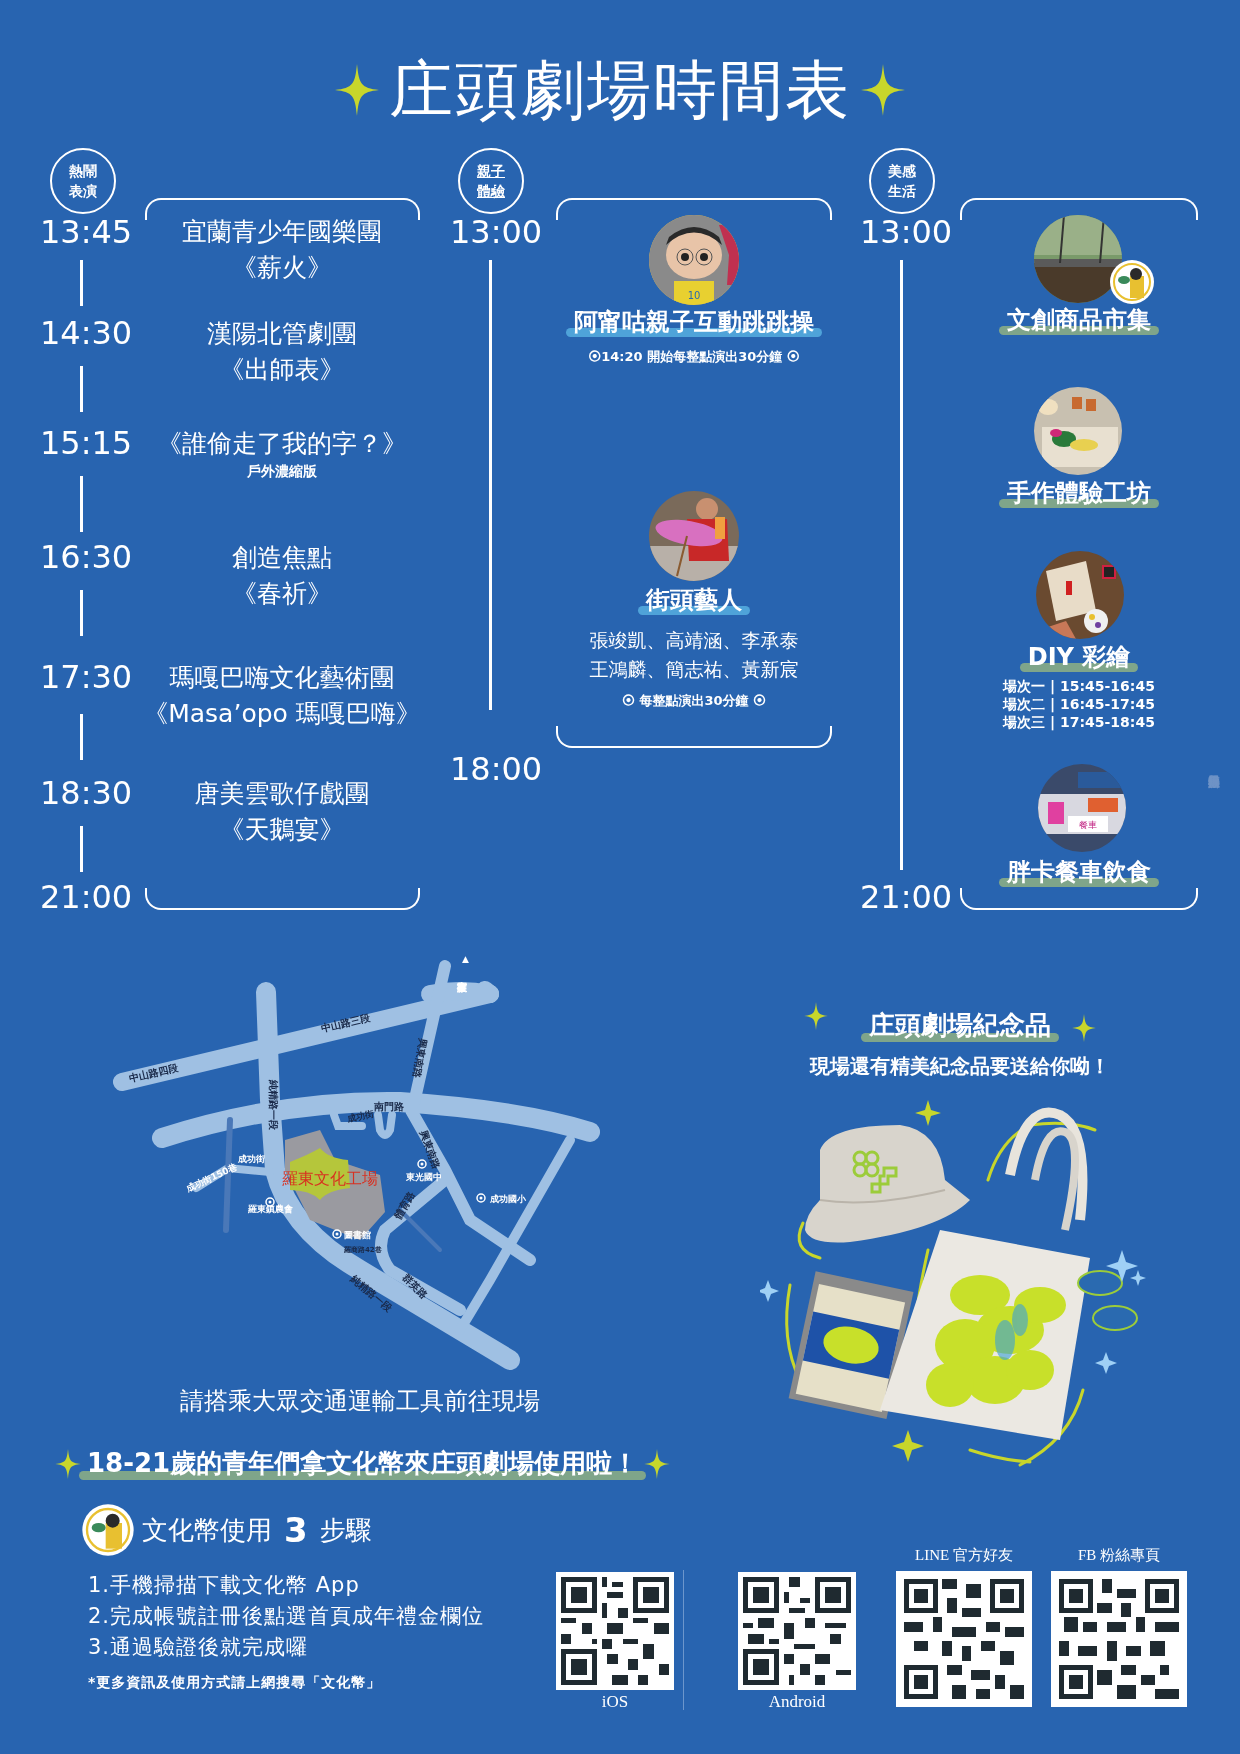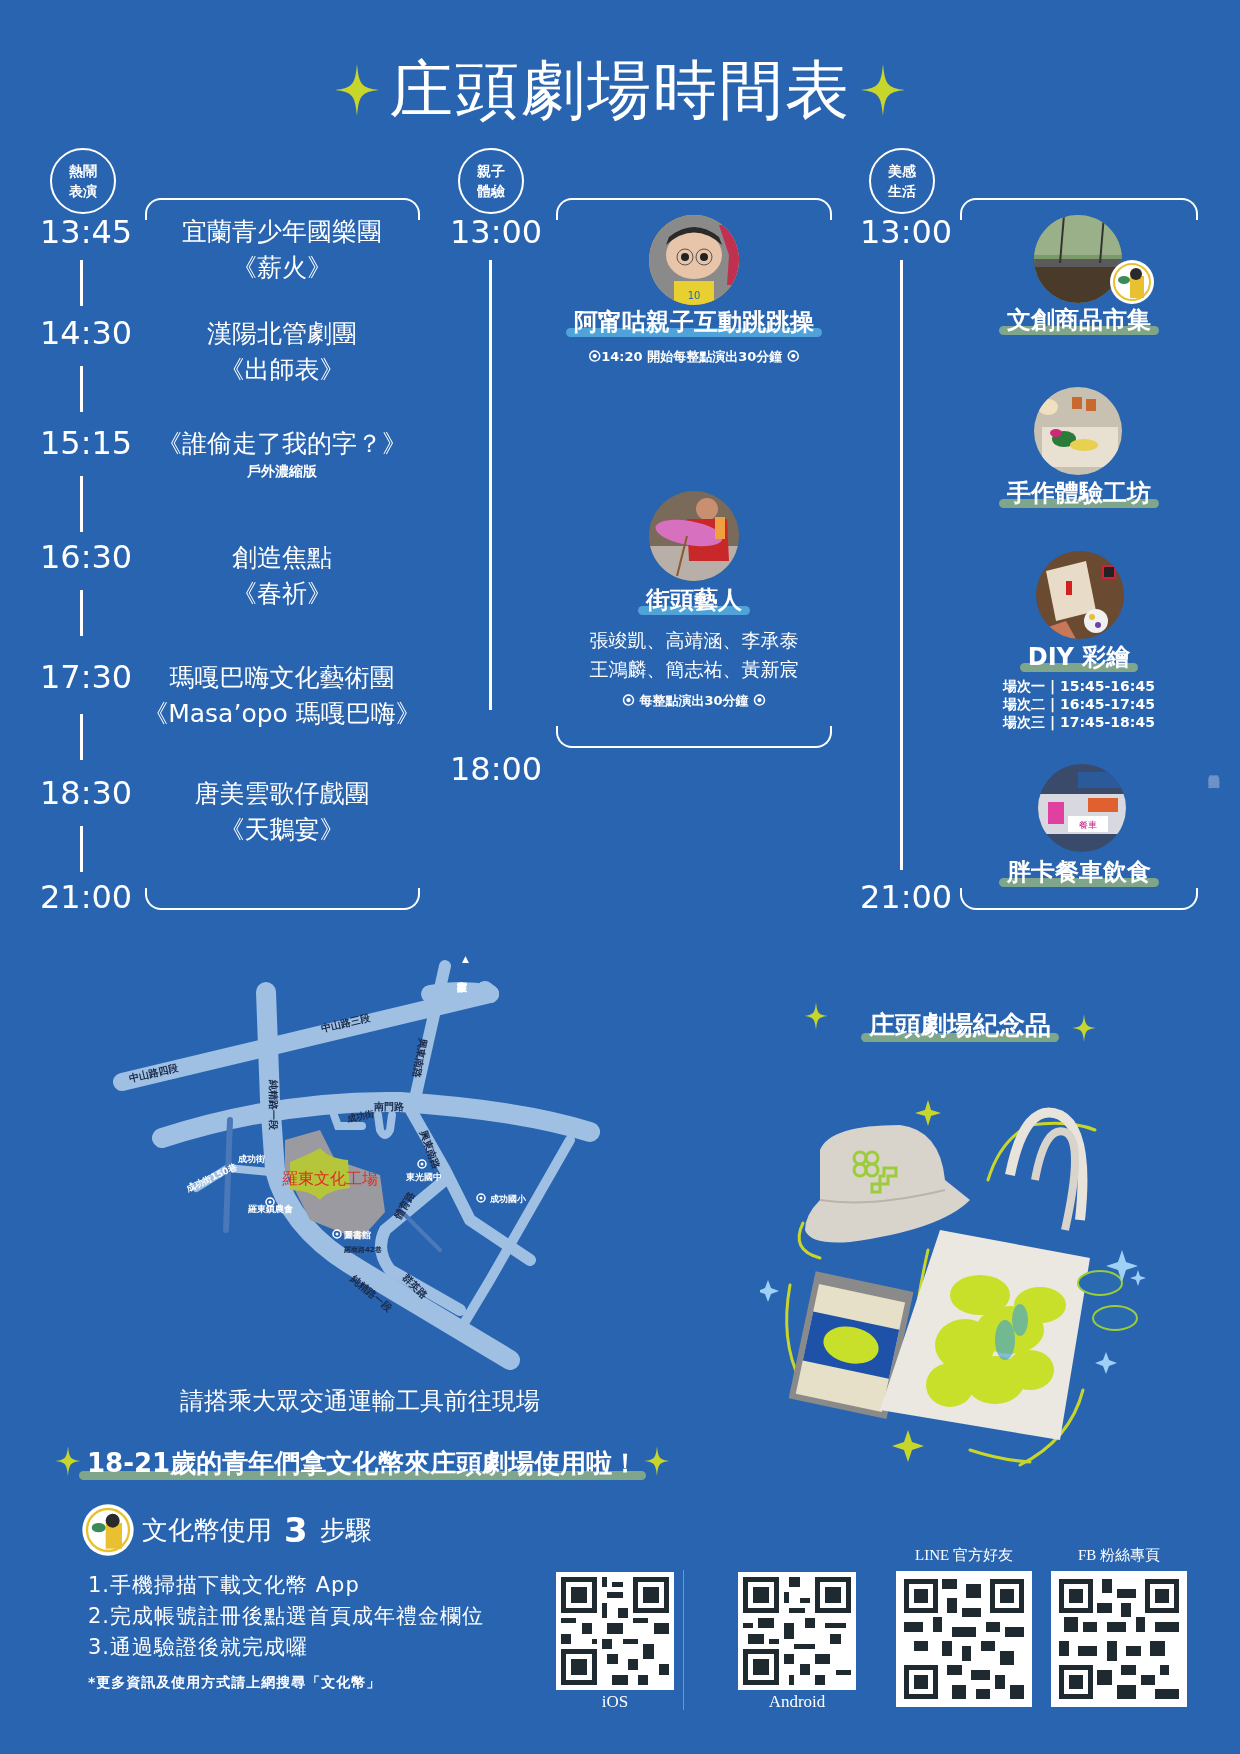--- a/index.html
+++ b/index.html
@@ -93,21 +93,21 @@
 </div>
 <div class="abs perf" style="left:132px;top:660px;">
   <div class="grp">瑪嘎巴嗨文化藝術團</div>
   <div class="show">《Masa’opo 瑪嘎巴嗨》</div>
 </div>
 <div class="abs perf" style="left:132px;top:776px;">
   <div class="grp">唐美雲歌仔戲團</div>
   <div class="show">《天鵝宴》</div>
 </div>
 
-<div class="abs badge" style="left:458px;top:148px;">
+<div class="abs badge" style="left:458px;top:148px;text-decoration:underline;">
   <span>親子</span>
   <span>體驗</span>
 </div>
 <div class="abs time" style="left:450px;top:213px;">13:00</div>
 <div class="abs vline" style="left:489px;top:260px;height:450px;"></div>
 <div class="abs time" style="left:450px;top:750px;">18:00</div>
 <div class="abs bracket-top" style="left:556px;top:198px;width:276px;"></div>
 <div class="abs bracket-bot" style="left:556px;top:726px;width:276px;"></div>
 
 <div class="abs circle-photo" style="left:649px;top:215px;width:90px;height:90px;background:radial-gradient(circle at 50% 40%, #f0c8a8 0 28%, #3a3a3a 29% 36%, #e8c040 37% 100%);">
@@ -324,20 +324,21 @@
   <svg class="abs" style="left:24px;top:10px;" width="24" height="28" viewBox="0 0 44 52">
       <path d="M22 0 C24 20 26 24 44 26 C26 28 24 32 22 52 C20 32 18 28 0 26 C18 24 20 20 22 0Z" fill="#c8d62b"></path>
     </svg>
   <div class="hl-title" style="font-size:26px;margin-top:16px;">
     <span>庄頭劇場紀念品</span>
     <div class="hl-bar hl-green"></div>
   </div>
   <svg class="abs" style="left:292px;top:22px;" width="24" height="28" viewBox="0 0 44 52">
       <path d="M22 0 C24 20 26 24 44 26 C26 28 24 32 22 52 C20 32 18 28 0 26 C18 24 20 20 22 0Z" fill="#c8d62b"></path>
     </svg>
+  <div style="margin-top:10px;font-size:20px;font-weight:bold;">現場還有精美紀念品要送給你呦！</div>
 </div>
 
 <svg class="abs" style="left:760px;top:1080px;" width="420" height="400" viewBox="0 0 420 400">
   <g stroke="#c8d62b" stroke-width="3" fill="none" stroke-linecap="round">
     <path d="M228 100 Q240 60 270 45"></path>
     <path d="M270 45 Q310 40 335 50"></path>
     <path d="M43 143 Q30 170 60 178"></path>
     <path d="M30 205 Q20 260 40 300"></path>
     <path d="M168 170 Q150 250 155 290"></path>
     <path d="M323 310 Q310 360 260 385"></path>
@@ -386,21 +387,21 @@
     <path d="M148 350 L152 362 L164 366 L152 370 L148 382 L144 370 L132 366 L144 362Z"></path>
   </g>
   <g fill="#9fd0f5">
     <path d="M8 200 L11 208 L19 211 L11 214 L8 222 L5 214 L-3 211 L5 208Z"></path>
     <path d="M362 170 L366 182 L378 186 L366 190 L362 202 L358 190 L346 186 L358 182Z"></path>
     <path d="M378 190 L380 196 L386 198 L380 200 L378 206 L376 200 L370 198 L376 196Z"></path>
     <path d="M346 272 L349 280 L357 283 L349 286 L346 294 L343 286 L335 283 L343 280Z"></path>
   </g>
 </svg>
 
-<div class="abs" style="left:55px;top:1446px;width:700px;display:flex;gap:6px;">
+<div class="abs" style="left:55px;top:1446px;width:700px;display:flex;align-items:center;gap:6px;">
   <svg width="26" height="30" viewBox="0 0 44 52">
       <path d="M22 0 C24 20 26 24 44 26 C26 28 24 32 22 52 C20 32 18 28 0 26 C18 24 20 20 22 0Z" fill="#c8d62b"></path>
     </svg>
   <div class="hl-title" style="font-size:26px;">
     <span>18-21歲的青年們拿文化幣來庄頭劇場使用啦！</span>
     <div class="hl-bar hl-green"></div>
   </div>
   <svg width="26" height="30" viewBox="0 0 44 52">
       <path d="M22 0 C24 20 26 24 44 26 C26 28 24 32 22 52 C20 32 18 28 0 26 C18 24 20 20 22 0Z" fill="#c8d62b"></path>
     </svg>

